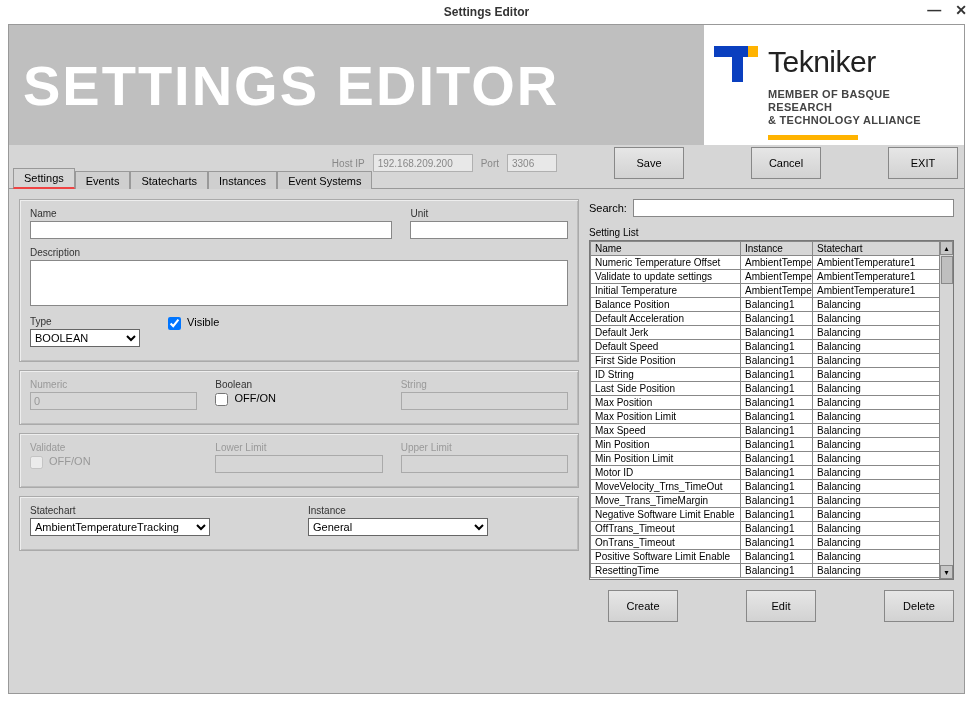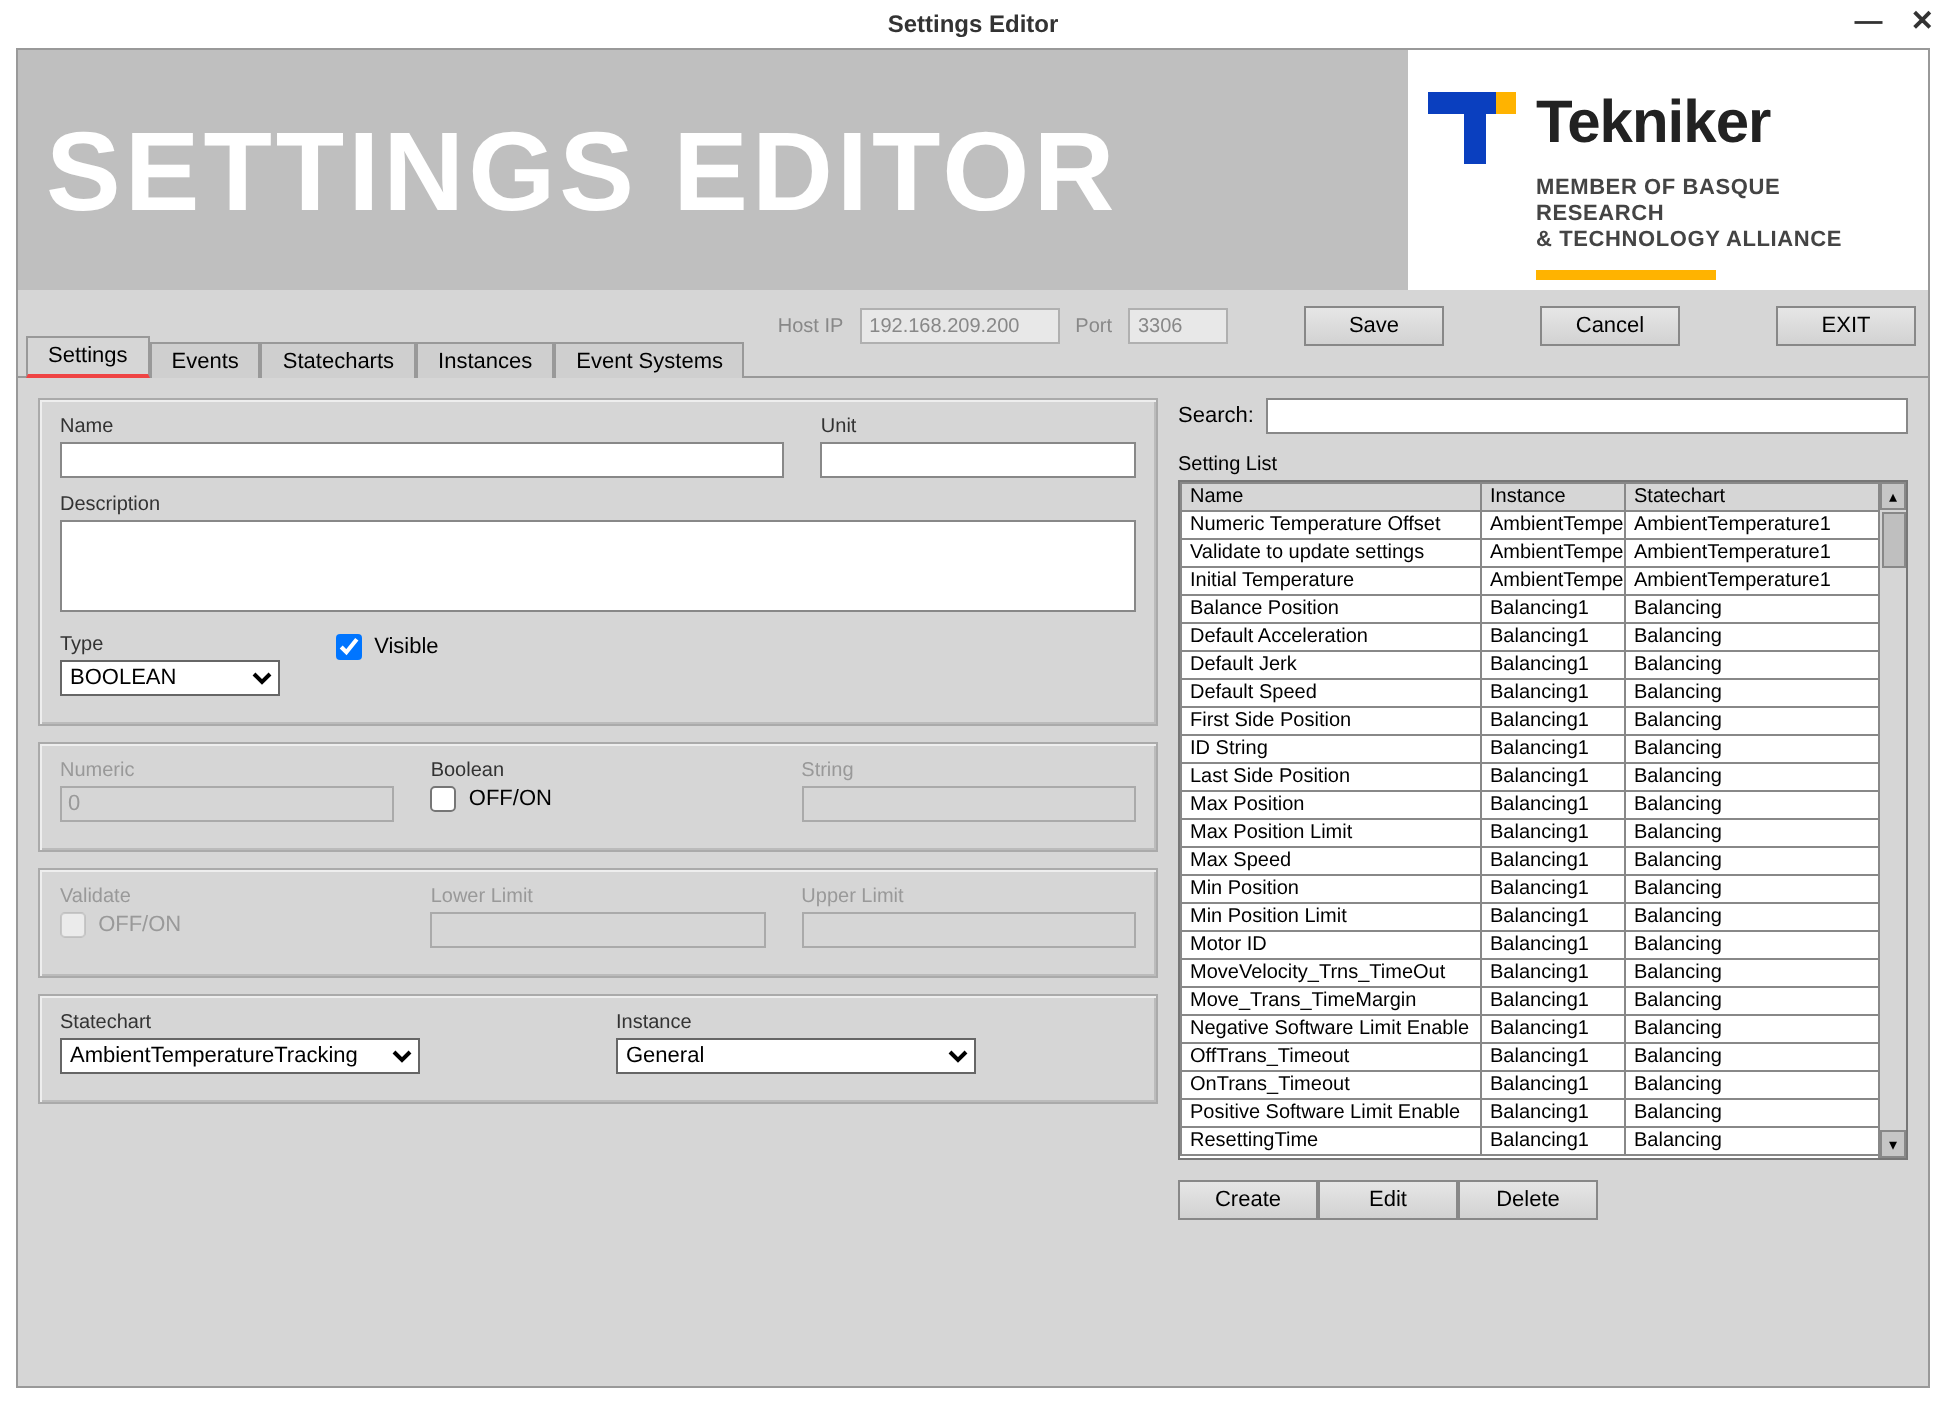--- a/index.html
+++ b/index.html
@@ -9,29 +9,29 @@
   .frame { border:1px solid #999; margin:0 8px 8px 8px; height:670px; background:#d6d6d6; position:relative; }
   .banner { height:120px; display:flex; align-items:stretch; }
   .banner-left { flex:1; background:#bfbfbf; display:flex; align-items:center; padding-left:14px; }
   .banner-left span { color:#fff; font-size:56px; font-weight:bold; letter-spacing:2px; font-family:Arial,sans-serif; }
   .banner-right { width:260px; background:#fff; display:flex; flex-direction:column; justify-content:center; align-items:flex-start; padding:10px 10px 0 10px; position:relative; }
   .logo-row { display:flex; align-items:center; gap:10px; }
   .logo-mark { width:44px; height:44px; position:relative; }
   .logo-mark .hbar { position:absolute; left:0; top:6px; width:34px; height:11px; background:#0a3fbf; }
   .logo-mark .vbar { position:absolute; left:18px; top:6px; width:11px; height:36px; background:#0a3fbf; }
   .logo-mark .dot  { position:absolute; left:34px; top:6px; width:10px; height:11px; background:#ffb300; }
-  .logo-text { font-size:30px; font-weight:bold; color:#222; letter-spacing:-0.5px;text-align:right; }
+  .logo-text { font-size:30px; font-weight:normal; color:#222; letter-spacing:-0.5px;text-align:right; }
   .logo-sub  { font-size:11px; color:#444; line-height:1.2; margin-top:4px; margin-left:54px; font-weight:bold; letter-spacing:0.3px; }
   .logo-bar  { height:5px; width:90px; background:#ffb300; margin-top:8px; margin-left:54px; }
 
   .toprow { display:flex; align-items:center; height:36px; padding:0 6px; gap:8px; }
   .toprow .spacer { flex:1; }
   .lbl-grey { color:#888; font-size:10px; }
   .fld { background:#e8e8e8; border:1px solid #b0b0b0; height:18px; padding:1px 4px; color:#888; font-size:10px; }
-  .btn { background:linear-gradient(#e6e6e6,#d2d2d2); border:1px solid #888; height:20px; min-width:70px; font-size:11px; cursor:pointer; }
+  .btn { background:linear-gradient(#e6e6e6,#d2d2d2); border:1px solid #888; height:32px; min-width:70px; font-size:11px; cursor:pointer;margin-left:19px; }
 
   .tabs { display:flex; align-items:flex-end; height:22px; border-bottom:1px solid #999; padding-left:4px; gap:0; margin-top:-14px; }
   .tab { padding:3px 10px; border:1px solid #999; border-bottom:none; background:#d6d6d6; font-size:11px; cursor:pointer; position:relative; top:1px; height:19px; display:flex; align-items:center; }
   .tab.active { background:#d6d6d6; z-index:2; border-bottom:2px solid #ef4444; height:21px; top:1px; }
   .tab:not(.active){ background:#cfcfcf; height:18px; }
 
   .content { display:flex; gap:10px; padding:10px 10px 8px 10px; height:calc(100% - 120px - 36px - 8px); }
   .left { flex:1; display:flex; flex-direction:column; gap:8px; }
   .right { width:365px; display:flex; flex-direction:column; }
 
@@ -51,21 +51,21 @@
   .search-row .txt { flex:1; }
   .tbl-label { font-size:10px; margin:4px 0 2px 0; }
   .tbl-wrap { border:1px solid #777; background:#fff; height:340px; overflow:hidden; position:relative; }
   table { border-collapse:collapse; width:100%; font-size:10px; table-layout:fixed; }
   th,td { border:1px solid #888; padding:1px 4px; text-align:left; height:13px; white-space:nowrap; overflow:hidden; text-overflow:clip; }
   th { background:#d6d6d6; font-weight:normal; }
   .scroll { position:absolute; right:0; top:0; width:14px; height:100%; background:#d6d6d6; border-left:1px solid #888; }
   .scroll .arrow { height:14px; background:#c6c6c6; border:1px solid #888; display:flex; align-items:center; justify-content:center; font-size:8px; }
   .scroll .thumb { position:absolute; width:12px; left:1px; background:#bfbfbf; border:1px solid #888; }
 
-  .action-row { display:flex; margin-top:10px; }
+  .action-row { display:flex; justify-content:space-between; margin-top:10px; }
 </style>
 </head>
 <body>
 
 <div class="titlebar">
   <span>Settings Editor</span>
   <div class="ctrls">
     <span style="cursor:pointer;">—</span>
     <span style="cursor:pointer;">✕</span>
   </div>

